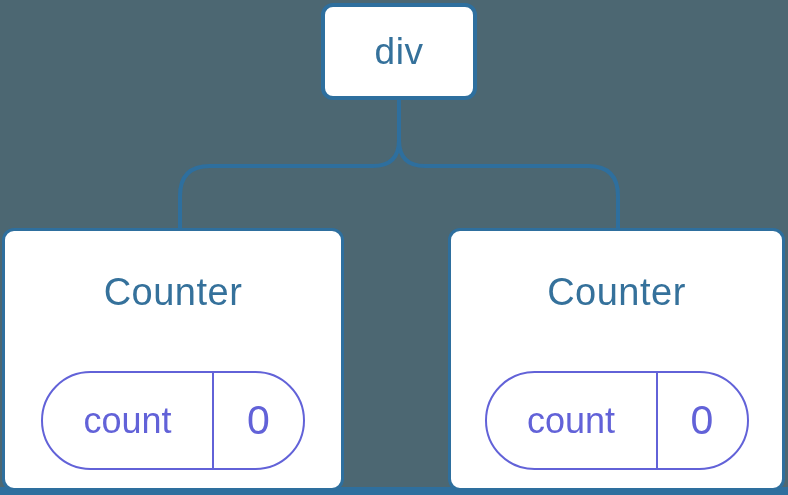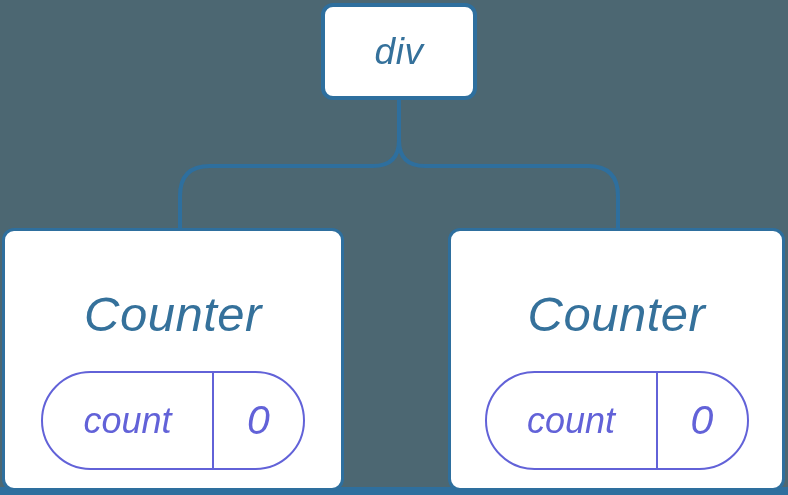--- a/index.html
+++ b/index.html
@@ -10,21 +10,21 @@
     --card-bg: #FFFFFF;
   }
   * { box-sizing: border-box; }
   html, body { margin: 0; padding: 0; }
   body {
     width: 788px; height: 495px;
     background: var(--bg);
     font-family: "Liberation Sans", sans-serif;
     overflow: hidden;
   }
-  .stage { position: relative; width: 788px; height: 495px; background: var(--bg); font-style: italic; }
+  .stage { position: relative; width: 788px; height: 495px; background: var(--bg); }
 
   .connector-svg { position: absolute; left: 0; top: 0; width: 788px; height: 495px; }
   .connector-path { stroke: var(--line); stroke-width: 4; fill: none; }
 
   .baseline-bar {
     position: absolute; left: 0; top: 487px; width: 788px; height: 8px;
     background: var(--line);
   }
 
   .root-node {
@@ -44,23 +44,22 @@
     background: var(--card-bg);
     border: 3px solid var(--line);
     border-radius: 12px;
   }
   .counter-node.left  { left: 2px;   width: 342px; }
   .counter-node.right { left: 448px; width: 337px; }
 
   .counter-title {
     position: absolute; top: 40px; left: 0; width: 100%;
     text-align: center;
-    font-size: 49px; font-weight: 500; color: var(--node-text);
+    font-size: 38px; font-weight: 500; color: var(--node-text);
     letter-spacing: 0.5px;
-    margin-top: 15px;
   }
 
   .state-pill {
     position: absolute; top: 116px; left: 50%; transform: translateX(-50%);
     width: 264px; height: 99px;
     border: 2.5px solid var(--state);
     border-radius: 99px;
     display: flex;
     color: var(--state);
     background: var(--card-bg);

